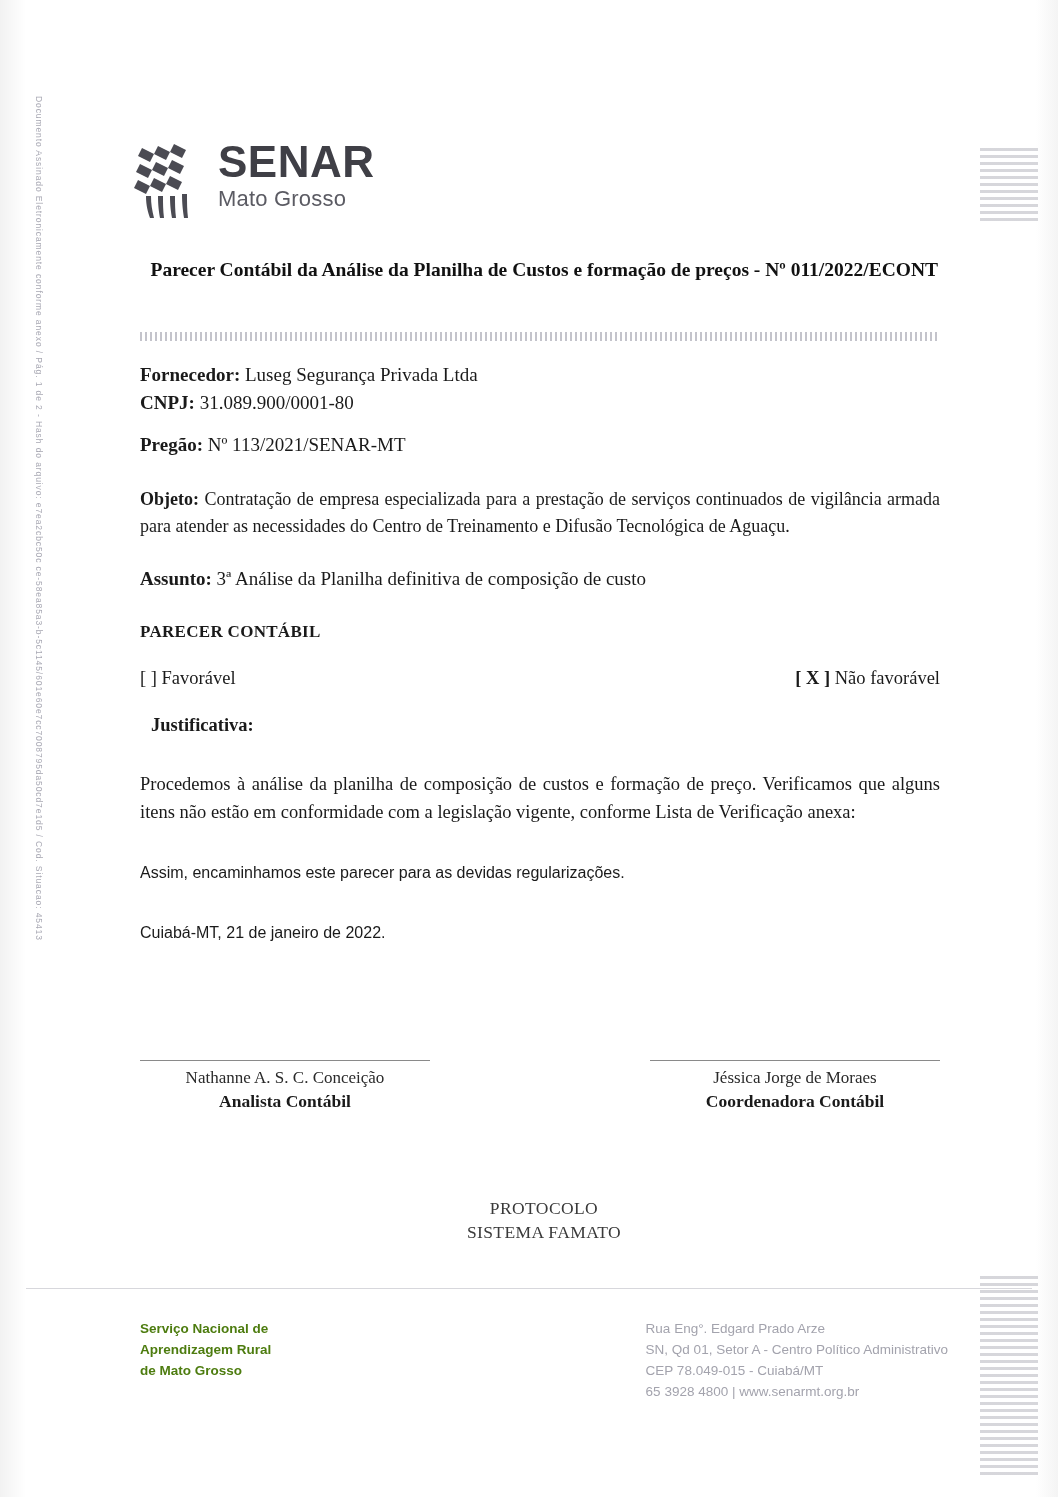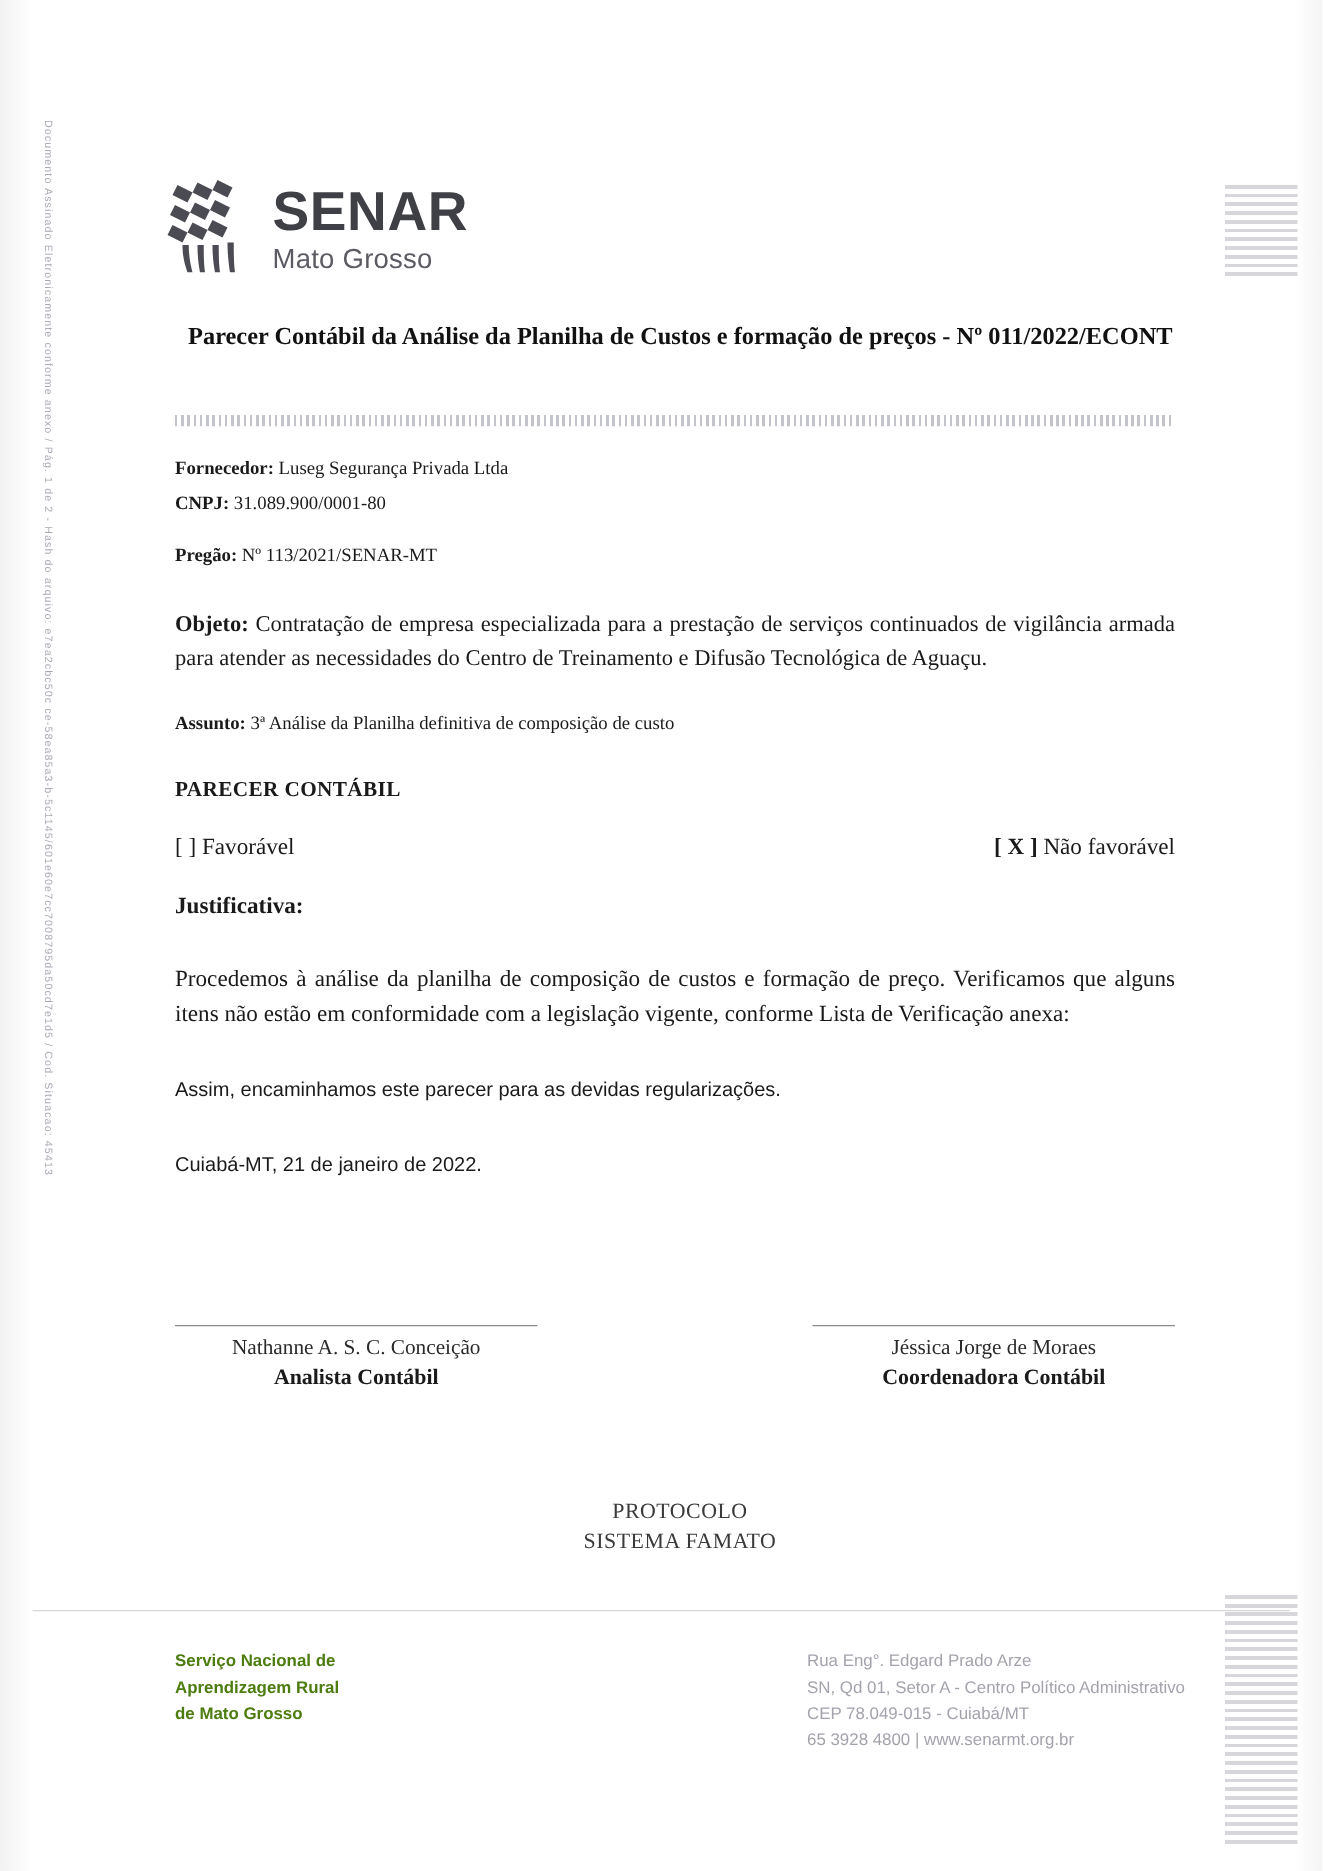--- a/index.html
+++ b/index.html
@@ -66,21 +66,21 @@
   }
   .hash-top { top: 148px; height: 76px; }
   .hash-bottom { top: 1276px; height: 200px; }
 
   
   .logo-wrap {
     position: absolute;
     left: 132px;
     top: 140px;
     display: flex;
-    align-items: flex-end;
+    align-items: flex-start;
     gap: 12px;
   }
   .logo-mark { width: 74px; height: 78px; flex: 0 0 auto; }
   .logo-text { line-height: 1; }
   .logo-name {
     font-family: "Liberation Sans", sans-serif;
     font-weight: 700;
     font-size: 44px;
     letter-spacing: .5px;
     color: #3f3f46;
@@ -123,21 +123,21 @@
   }
 
   
   .content {
     position: absolute;
     left: 140px;
     right: 118px;
     top: 362px;
   }
   .fld {
-    font-size: 15px;
+    font-size: 19px;
     line-height: 26px;
     margin-bottom: 2px;
   }
   .fld b { font-weight: 700; }
   .blk {
     font-size: 18px;
     line-height: 27px;
     text-align: justify;
     margin-top: 12px;
   }
@@ -157,20 +157,21 @@
     justify-content: space-between;
     margin-top: 26px;
     font-size: 18.5px;
   }
   .opt-row .mark { font-weight: 700; }
 
   .just-head {
     font-weight: 700;
     font-size: 18.5px;
     margin-top: 26px;
+    margin-left: 11px;
   }
 
   .para {
     font-size: 18.5px;
     line-height: 28px;
     text-align: justify;
   }
   .para-sans {
     font-family: "Liberation Sans", sans-serif;
     font-size: 16px;

